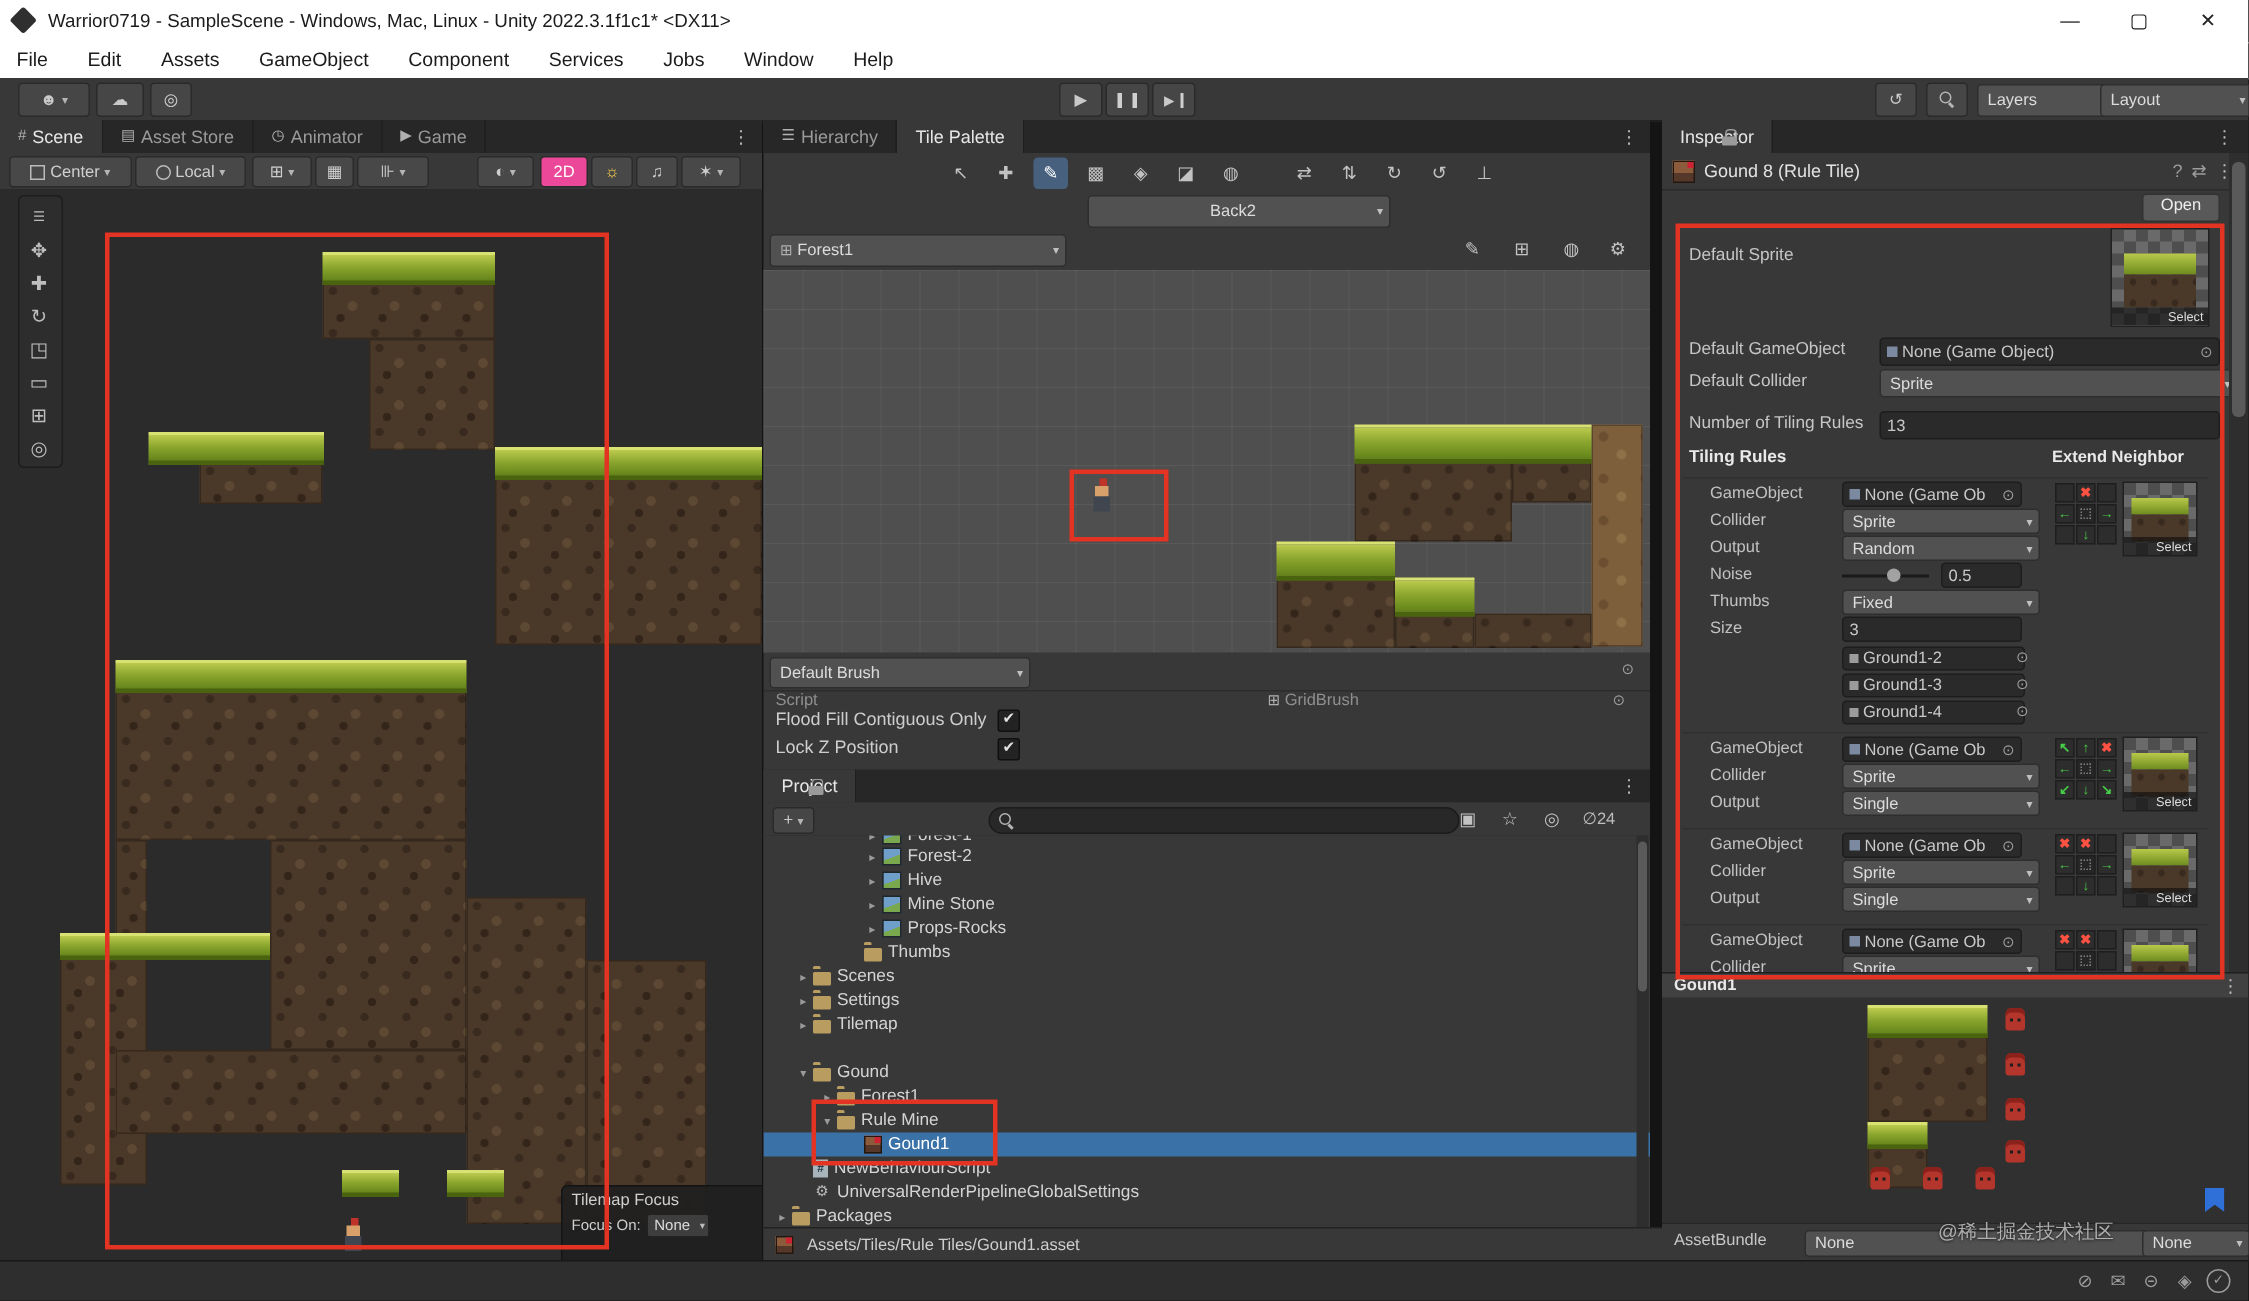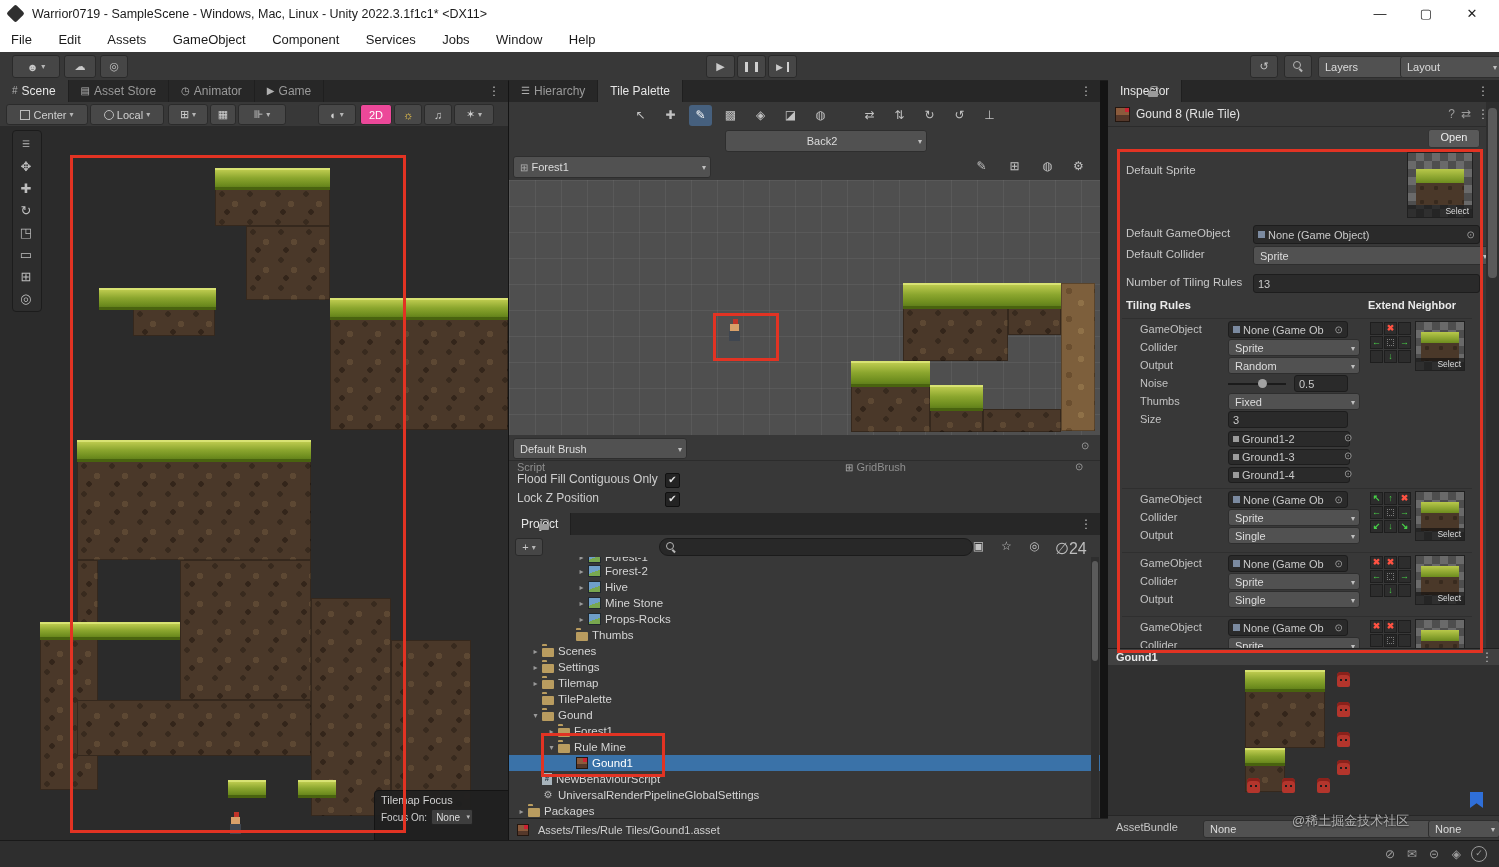--- a/index.html
+++ b/index.html
@@ -377,21 +377,21 @@
     <div class="ab tbtn" style="left:6px;top:3px;width:26px;height:16px">
         <span>+</span>
         <span class="cv">▾</span>
       </div>
     <div class="ab searchbox" style="left:150px;top:3px;width:300px;height:16px">
         <span class="mag"></span>
       </div>
     <div class="ab iconbtn" style="left:458px;top:0">▣</div>
     <div class="ab iconbtn" style="left:486px;top:0">☆</div>
     <div class="ab iconbtn" style="left:514px;top:0">◎</div>
-    <div class="ab" style="left:546px;top:4px;color:#bdbdbd;font-size:16px"><span>∅</span><span>24</span></div>
+    <div class="ab" style="left:546px;top:4px;color:#bdbdbd;font-size:11px"><span>∅</span><span>24</span></div>
   </div>
   <div class="ab" style="left:0;top:477px;width:591px;height:261px;overflow:hidden;background:#383838">
     <div class="trow d4" style="top:-8px">
         <span class="arr">▸</span>
         <span class="ticon">
           <span class="txi" style="display:block"></span>
         </span>
         <span>Forest-1</span>
       </div>
     <div class="trow d4" style="top:6px">
@@ -442,27 +442,20 @@
           <span class="fi" style="display:block"></span>
         </span>
         <span>Settings</span>
       </div>
     <div class="trow d1" style="top:118px">
         <span class="arr">▸</span>
         <span class="ticon">
           <span class="fi" style="display:block"></span>
         </span>
         <span>Tilemap</span>
-      </div>
-    <div class="trow d1" style="top:134px">
-        <span class="arr"></span>
-        <span class="ticon">
-          <span class="fi" style="display:block"></span>
-        </span>
-        <span>TilePalette</span>
       </div>
     <div class="trow d1" style="top:150px">
         <span class="arr">▾</span>
         <span class="ticon">
           <span class="fi" style="display:block"></span>
         </span>
         <span>Gound</span>
       </div>
     <div class="trow d2" style="top:166px">
         <span class="arr">▸</span>

